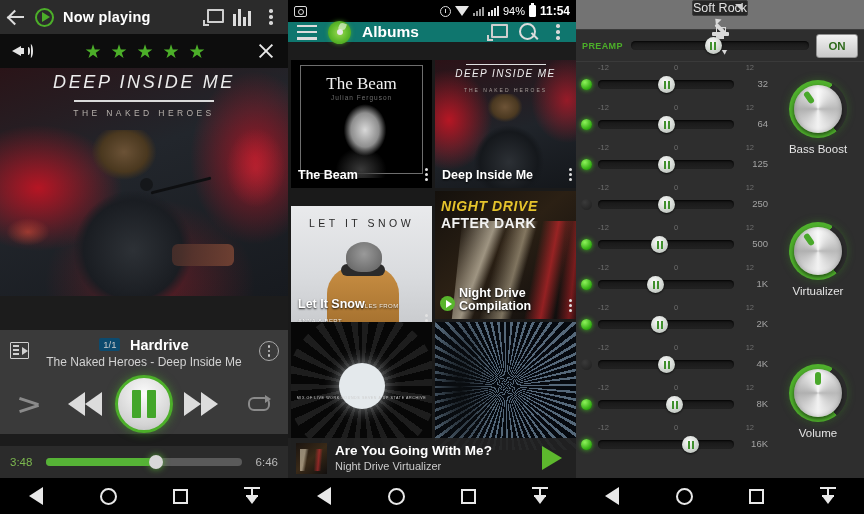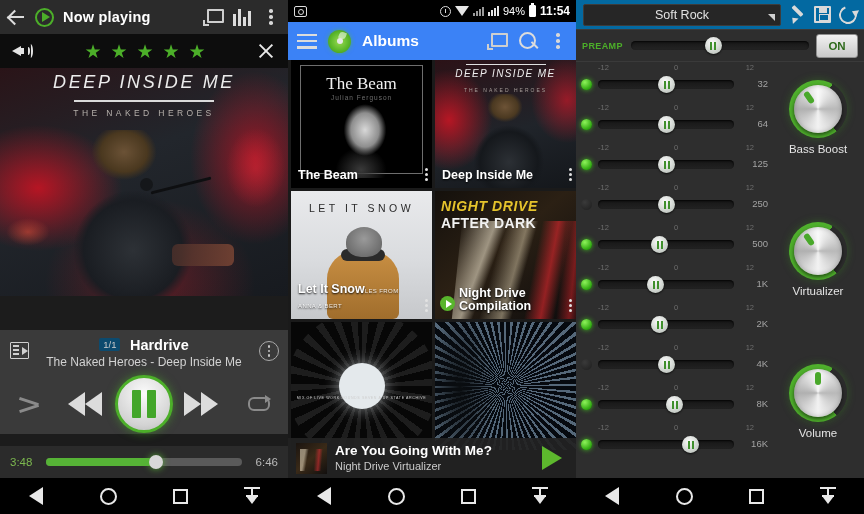--- a/index.html
+++ b/index.html
@@ -156,21 +156,21 @@
   .sys-alarm:before{content:"";position:absolute;left:4px;top:2px;width:1.4px;height:4px;background:#dcdcdc;}
   .sys-wifi{width:0;height:0;border-left:7px solid transparent;border-right:7px solid transparent;border-top:10px solid #e6e6e6;}
   .sys-sig{display:flex;align-items:flex-end;gap:1px;height:10px;}
   .sys-sig b{width:2px;background:#9a9a9a;display:block;}
   .sys-sig2 b{background:#e6e6e6;}
   .sys-pct{font-size:11px;color:#fff;}
   .sys-bat{width:7px;height:12px;border:1.4px solid #fff;border-radius:1px;background:#fff;position:relative;}
   .sys-bat:before{content:"";position:absolute;left:1.5px;top:-3px;width:3px;height:2px;background:#fff;}
   .sys-time{font-size:12px;font-weight:bold;}
 
-  .p2-top{height:38px;background:#3b82f6;display:flex;align-items:center;padding:0 9px;gap:11px;}
+  .p2-top{height:20px;background:#0f766e;display:flex;align-items:center;padding:0 9px;gap:11px;}
   .hamb{width:20px;height:15px;display:flex;flex-direction:column;justify-content:space-between;}
   .hamb b{height:2.5px;background:#dcdcdc;display:block;}
   .disc{width:23px;height:23px;border-radius:50%;background:radial-gradient(circle at 50% 50%, #9ada52 0%, #5cb82a 55%, #3c9018 100%);position:relative;box-shadow:0 0 4px rgba(90,190,40,.6);}
   .disc:after{content:"";position:absolute;left:8.5px;top:8.5px;width:6px;height:6px;background:#e8e8e8;border-radius:50%;}
   .disc:before{content:"";position:absolute;left:11px;top:2px;width:7px;height:7px;background:rgba(255,255,255,.55);border-radius:50% 0 50% 0;transform:rotate(20deg);}
   .p2-title{color:#fff;font-size:15.5px;font-weight:bold;flex:1;}
   .search-ic{width:19px;height:19px;position:relative;}
   .search-ic:before{content:"";position:absolute;left:0;top:0;width:13px;height:13px;border:2.4px solid #dcdcdc;border-radius:50%;}
   .search-ic:after{content:"";position:absolute;left:11px;top:12px;width:9px;height:2.4px;background:#dcdcdc;transform:rotate(45deg);}
 
@@ -239,21 +239,21 @@
   .mini .thumb{width:31px;height:31px;flex:0 0 auto;background:linear-gradient(140deg,#1a1410,#3a2a18 50%,#120f0e);position:relative;overflow:hidden;}
   .mini .thumb:after{content:"";position:absolute;left:4px;top:6px;width:26px;height:22px;
      background:linear-gradient(100deg,rgba(255,240,210,.5) 18%,rgba(255,255,255,0) 30%),linear-gradient(95deg,rgba(200,40,45,0) 55%,rgba(210,45,50,.6) 70%,rgba(200,40,45,0) 82%);}
   .mini .txt{flex:1;min-width:0;}
   .mini .t1{color:#fff;font-size:13.5px;font-weight:bold;line-height:16px;}
   .mini .t2{color:#cacaca;font-size:11px;line-height:14px;}
   .mini .pl{width:0;height:0;border-top:12px solid transparent;border-bottom:12px solid transparent;border-left:20px solid #5db82d;margin-right:6px;}
 
   
   .p3{background:#2e2e2e;}
-  .p3-top{height:30px;background:#0369a1;display:flex;align-items:center;padding:0 7px;gap:8px;border-bottom:1px solid #3b3b3b;}
+  .p3-top{height:30px;background:#737373;display:flex;align-items:center;padding:0 7px;gap:8px;border-bottom:1px solid #3b3b3b;flex-direction:column;}
   .preset{flex:1;height:22px;background:#262626;border:1px solid #3c3c3c;border-radius:2px;position:relative;display:flex;align-items:center;justify-content:center;}
   .preset span{color:#e2e2e2;font-size:12.5px;}
   .preset .caret{position:absolute;right:5px;bottom:4px;width:0;height:0;border-left:7px solid transparent;border-top:7px solid #cfcfcf;}
   .pencil{width:17px;height:17px;position:relative;}
   .pencil:before{content:"";position:absolute;left:2px;top:3px;width:13px;height:4px;background:#d9d9d9;transform:rotate(45deg);border-radius:1px;}
   .pencil:after{content:"";position:absolute;left:1px;bottom:1px;width:0;height:0;border-left:4px solid transparent;border-right:4px solid transparent;border-bottom:5px solid #d9d9d9;transform:rotate(-45deg);}
   .save-ic{width:17px;height:17px;border:2px solid #d9d9d9;border-radius:1px;position:relative;}
   .save-ic:before{content:"";position:absolute;left:2.5px;top:0;width:8px;height:5px;background:#d9d9d9;}
   .save-ic:after{content:"";position:absolute;left:2.5px;bottom:0;width:8px;height:5px;border:1px solid #d9d9d9;}
   .reset-ic{width:18px;height:18px;border:2.4px solid #d9d9d9;border-radius:50%;border-top-color:transparent;position:relative;transform:rotate(25deg);}
@@ -496,21 +496,21 @@
           <div class="sil"></div>
         </div>
         <div class="capt">Deep Inside Me</div>
         <div class="ckeb">
             <s></s>
             <s></s>
             <s></s>
           </div>
       </div>
 
-      <div class="cell" style="left:3px;top:131px;padding-left:42px;">
+      <div class="cell" style="left:3px;top:146px;padding-left:42px;">
         <div class="artC">
           <div class="t">LET IT SNOW</div>
           <div class="body"></div>
             <div class="scarf"></div>
             <div class="hat"></div>
         </div>
         <div class="capt">
           <span>Let It Snow</span><span class="sub">LES FROM ANNA &amp; BERT</span>
         </div>
         <div class="ckeb">

